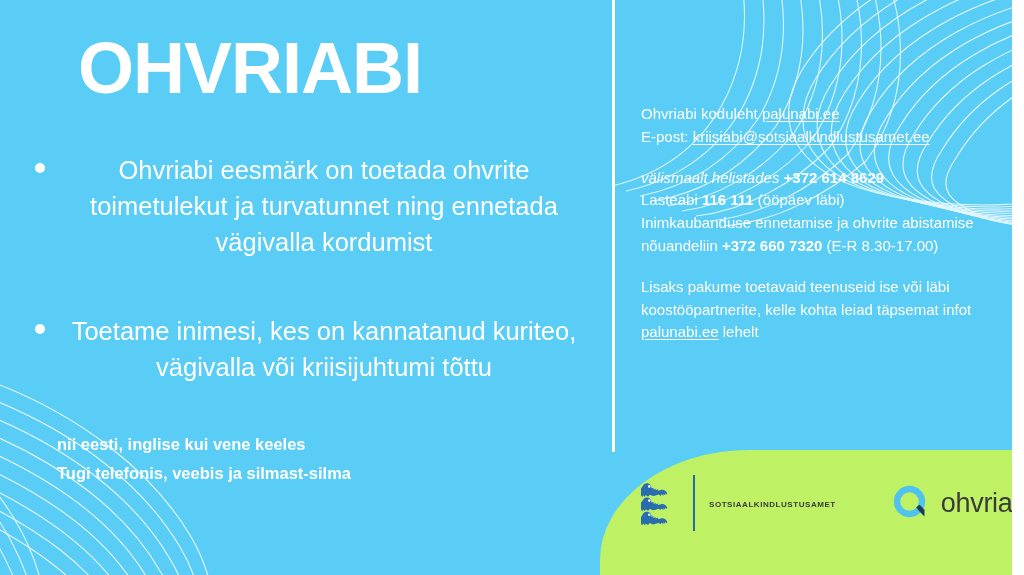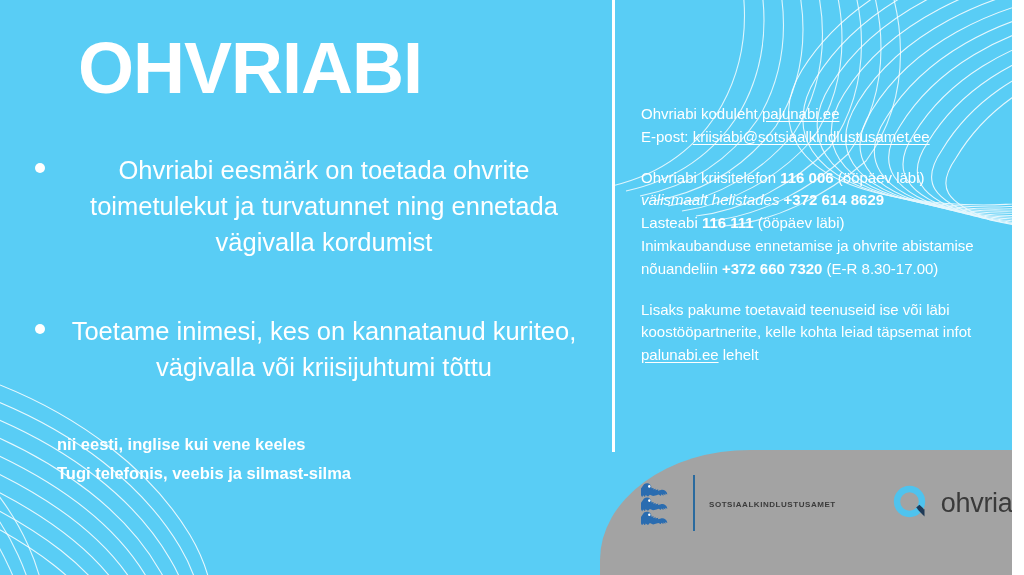--- a/index.html
+++ b/index.html
@@ -127,21 +127,21 @@
     text-underline-offset: 2px;
   }
 
   
   #logo-panel {
     position: absolute;
     left: 600px;
     top: 450px;
     width: 424px;
     height: 125px;
-    background: #a3a3a3;
+    background: #bef264;
     border-top-left-radius: 150px 110px;
   }
   #logo-row {
     position: absolute;
     left: 41px;
     top: 24px;
     display: flex;
     align-items: center;
     height: 58px;
   }
@@ -269,23 +269,20 @@
       <div class="line">
         <span>Ohvriabi koduleht </span><a class="ulink" href="#" style="color:#fff">palunabi.ee</a>
       </div>
       <div class="line">
         <span>E-post: </span><a class="ulink" href="#" style="color:#fff">kriisiabi@sotsiaalkindlustusamet.ee</a>
       </div>
     </div>
 
     <div class="block">
       <div class="line">
-        <span>Ohvriabi kriisitelefon </span><b>116 006</b><span> (ööpäev läbi)</span>
-      </div>
-      <div class="line">
         <i>välismaalt helistades </i><b>+372 614 8629</b>
       </div>
       <div class="line">
         <span>Lasteabi </span><b>116 111</b><span> (ööpäev läbi)</span>
       </div>
       <div class="line">
         <span>Inimkaubanduse ennetamise ja ohvrite abistamise nõuandeliin </span><b>+372 660 7320</b><span> (E-R 8.30-17.00)</span>
       </div>
     </div>
 

